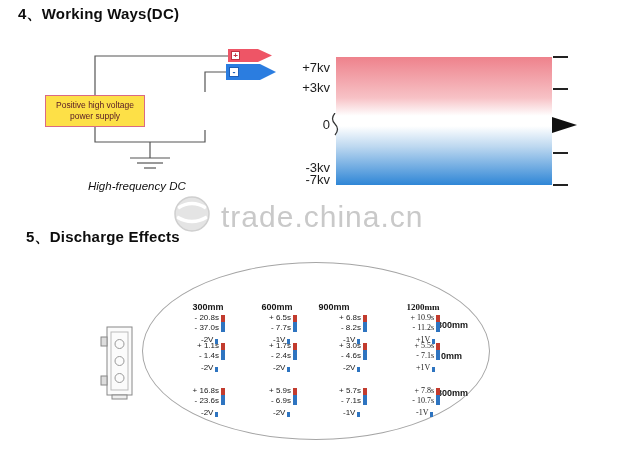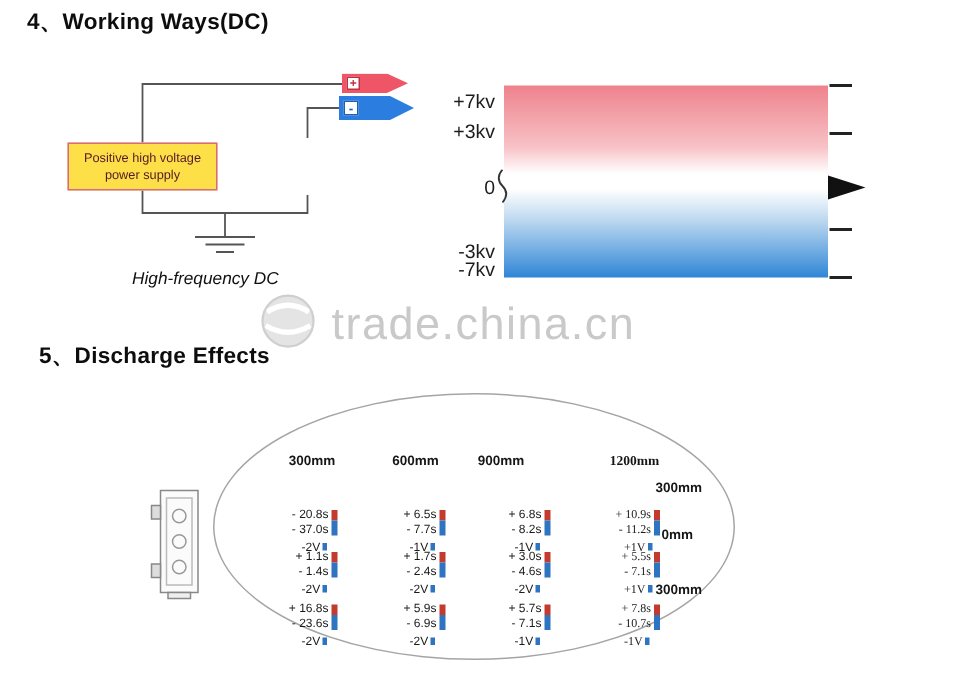--- a/index.html
+++ b/index.html
@@ -46,25 +46,25 @@
   .watermark { position:absolute; left:172px; top:194px; display:flex; align-items:flex-end; gap:9px; }
   .wm-text { font-size:30px; color:#c9c9c9; letter-spacing:1px; }
 
   
   .ellipse { position:absolute; left:142px; top:262px; width:348px; height:178px;
     border:1px solid #a5a5a5; border-radius:50%; }
   .device { position:absolute; left:97px; top:324px; }
   .dh { position:absolute; top:302px; width:70px; text-align:center; font-size:9px; font-weight:bold; color:#161616; }
   .hA { left:173px; } .hB { left:242px; } .hC { left:299px; } .hD { left:388px;font-family:Liberation Serif, serif; }
   .drow { position:absolute; left:0; width:644px; height:36px; }
-  .cell { position:absolute; width:70px;margin-top:25px; }
+  .cell { position:absolute; width:70px; }
   .colA { left:173px; } .colB { left:245px; } .colC { left:315px; } .colD { left:388px;font-family:Liberation Serif, serif; }
   .cline { display:flex; align-items:flex-end; gap:2px; height:10px; }
   .cval { display:inline-block; width:46px; text-align:right; font-size:8px; color:#1a1a1a; }
-  .cvolt { display:flex; align-items:center; gap:2px; height:9px; margin-top:3px; margin-left:28px; }
+  .cvolt { display:flex; align-items:flex-end; gap:2px; height:9px; margin-top:3px; margin-left:28px; }
   .vval { font-size:8px; color:#1a1a1a; }
   .bar { display:inline-block; width:4px; }
   .bar-red  { height:7px;  background:var(--bar-red,#c23b2e); }
   .bar-blue { height:10px; background:var(--bar-blue,#2e74c0); }
   .bar-volt { width:3px; height:5px; background:var(--bar-blue,#2e74c0); }
   .pos-label { position:absolute; font-size:9px; font-weight:bold; color:#161616; }
 </style>
 </head>
 <body>
 
@@ -252,21 +252,21 @@
           <span class="cval">- 7.1s</span>
           <span class="bar bar-blue"></span>
         </div>
       <div class="cvolt">
           <span class="vval">+1V</span>
           <span class="bar bar-volt"></span>
         </div>
     </div>
   </div>
 
-  <div class="drow" style="top:375px">
+  <div class="drow" style="top:385px">
     <div class="cell colA">
       <div class="cline">
           <span class="cval">+ 16.8s</span>
           <span class="bar bar-red"></span>
         </div>
       <div class="cline">
           <span class="cval">- 23.6s</span>
           <span class="bar bar-blue"></span>
         </div>
       <div class="cvolt">

